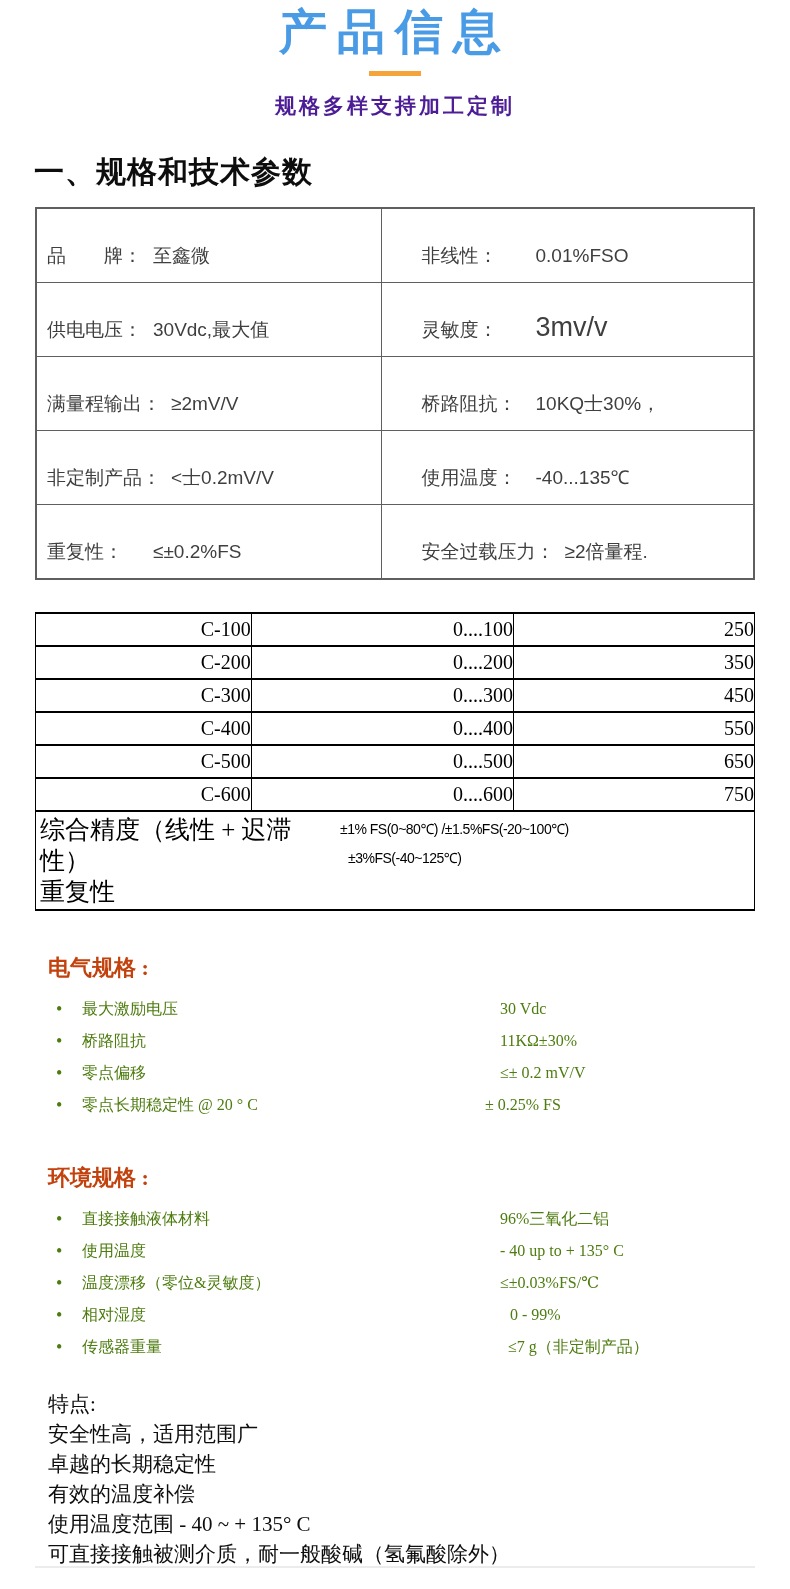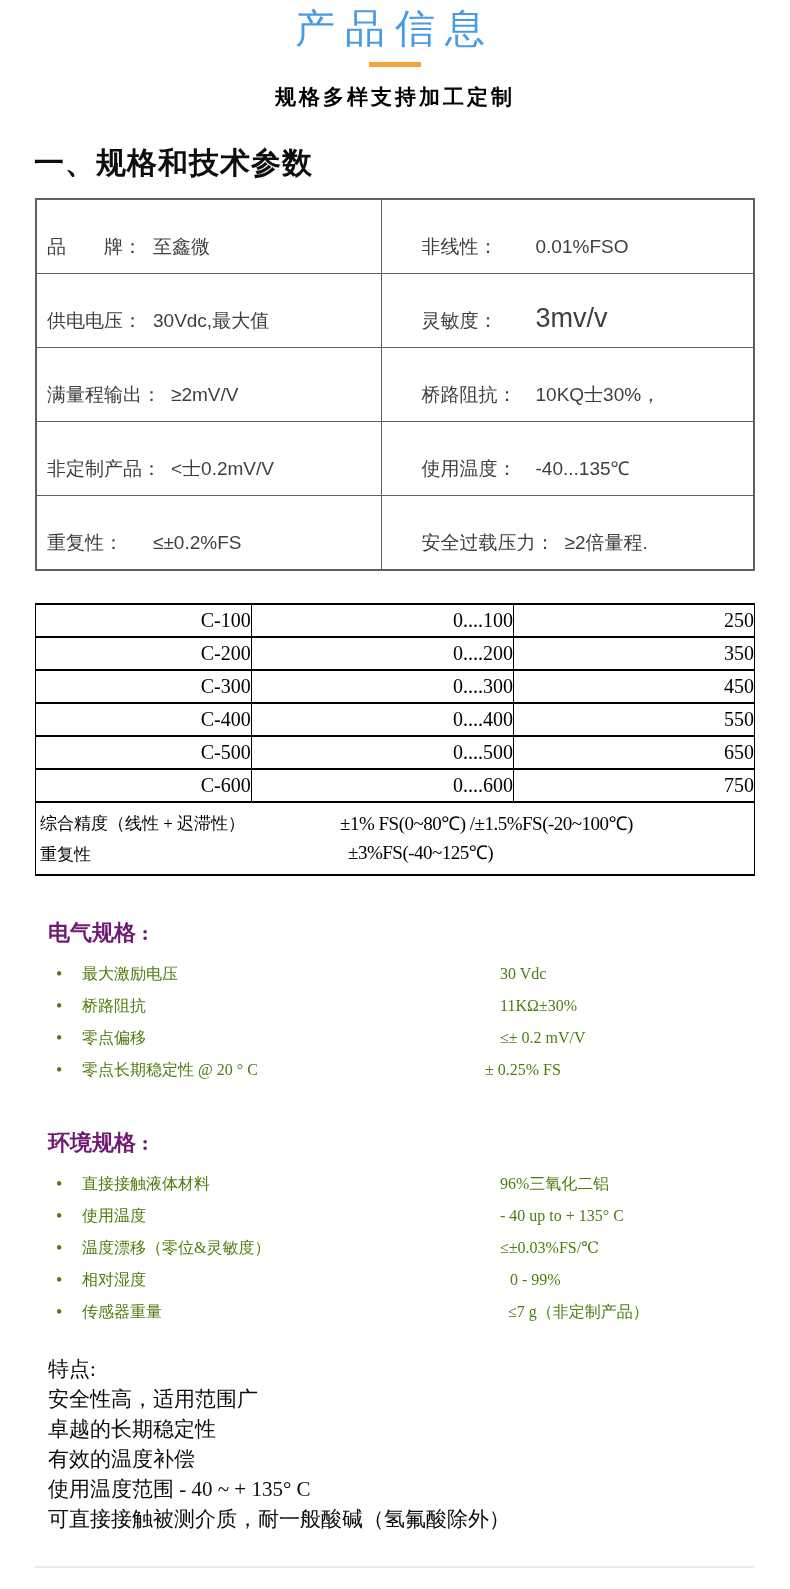--- a/index.html
+++ b/index.html
@@ -4,26 +4,26 @@
 <style>
   html,body{margin:0;padding:0;}
   body{
     width:790px;height:1589px;overflow:hidden;background:#ffffff;
     font-family:"Liberation Sans", sans-serif;color:#1a1a1a;
     position:relative;
   }
   
   .header{text-align:center;padding-top:6px;}
   .title{
-    font-size:40px;font-weight:400;letter-spacing:10px;
+    font-size:48px;font-weight:700;letter-spacing:10px;
     color:#4A9BE5;line-height:1.1;
   }
   .title-underline{width:52px;height:5px;background:#F5A43C;margin:12px auto 0;}
   .subtitle{
-    font-size:21px;font-weight:600;letter-spacing:3px;color:#000000;margin-top:16px;
+    font-size:21px;font-weight:600;letter-spacing:3px;color:#4c1d95;margin-top:16px;
   }
   
   .section-heading{
     margin:32px 0 14px 34px;font-size:30px;font-weight:800;color:#0d0d0d;letter-spacing:1px;
   }
   
   table{border-collapse:collapse;padding-left:32px;}
   .spec-table{margin:0 35px;width:720px;table-layout:fixed;border:2px solid #5f5f5f;}
   .spec-table td{
     width:50%;height:60px;border:1px solid #5f5f5f;
@@ -45,29 +45,29 @@
     border-top:2px solid #000;border-bottom:2px solid #000;
     height:31px;text-align:right;padding:0;
   }
   .range-table .c1{width:30%;}
   .range-table .c2{width:36.5%;}
   .range-table .c3{width:33.5%;}
   .range-table td.footer-cell{
     height:67px;text-align:left;vertical-align:middle;padding:2px 4px;
   }
   .footer-flex{display:flex;align-items:flex-start;}
-  .footer-left{width:300px;font-size:17px;line-height:31px;}
+  .footer-left{width:300px;font-size:25px;line-height:31px;}
   .footer-right{
-    flex:1;font-family:Liberation Serif, serif;font-size:19px;line-height:29px;
+    flex:1;font-family:Liberation Sans, sans-serif;font-size:14px;line-height:29px;
     letter-spacing:-0.5px;padding-top:1px;
   }
   .footer-right .fr2{padding-left:8px;}
   
   .bullet-section{margin:42px 35px 0 48px;font-family:"Liberation Serif","DejaVu Serif",serif;}
-  .bullet-heading{font-size:22px;font-weight:700;color:#701a75;margin-bottom:10px;}
+  .bullet-heading{font-size:22px;font-weight:700;color:#c2410c;margin-bottom:10px;}
   .b-item{position:relative;height:32px;line-height:32px;font-size:16px;color:#4d7c0f;white-space:nowrap;}
   .dot{position:absolute;left:8px;top:0;font-size:18px;}
   .dot::before{content:"\2022";}
   .b-label{margin-left:34px;}
   .b-value{position:absolute;left:452px;top:0;}
   
   .features{
     margin:26px 35px 0 48px;font-family:"Liberation Serif","DejaVu Serif",serif;
     font-size:21px;line-height:30px;color:#0d0d0d;width:712px;
   }

